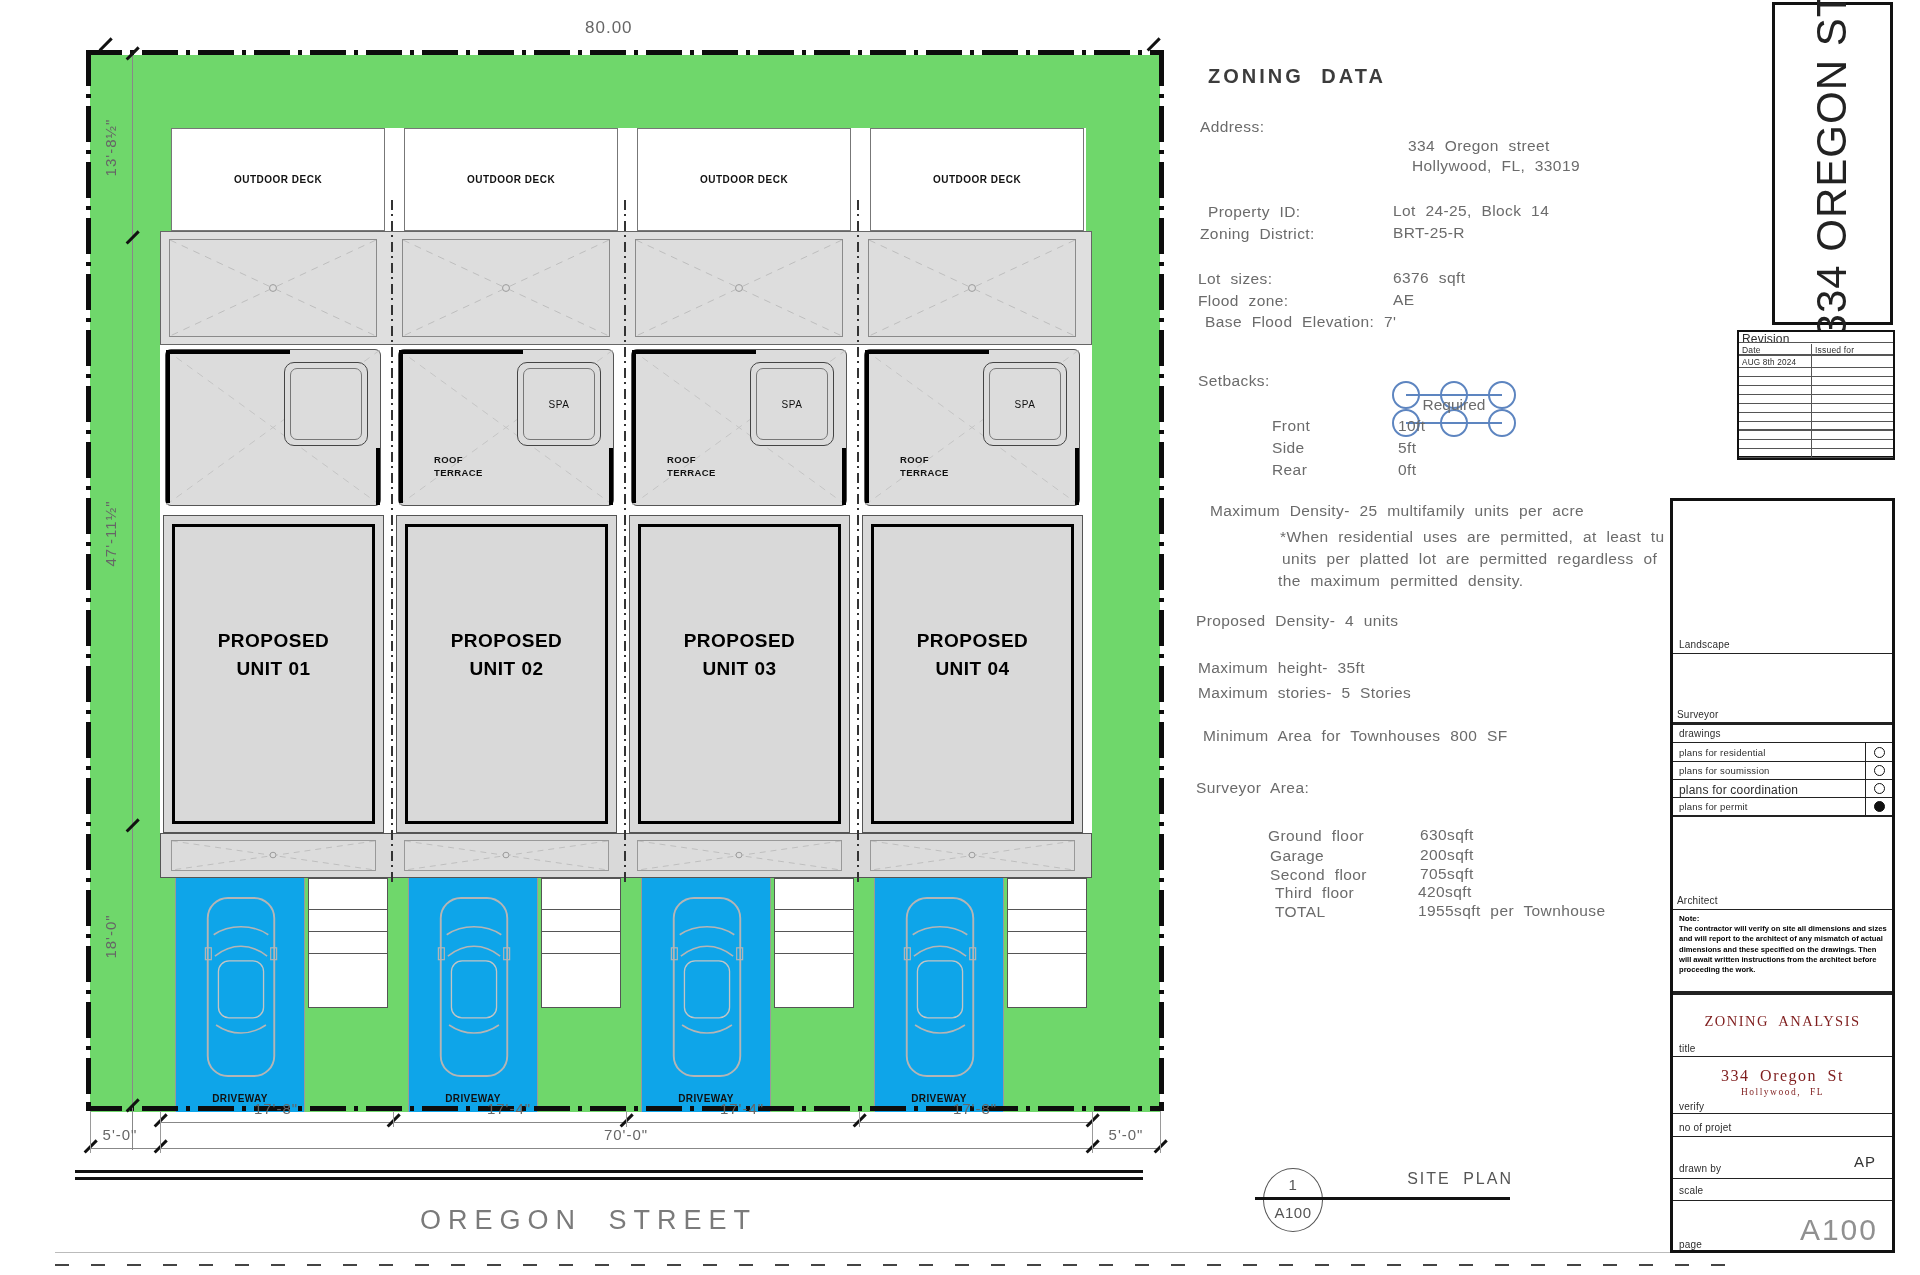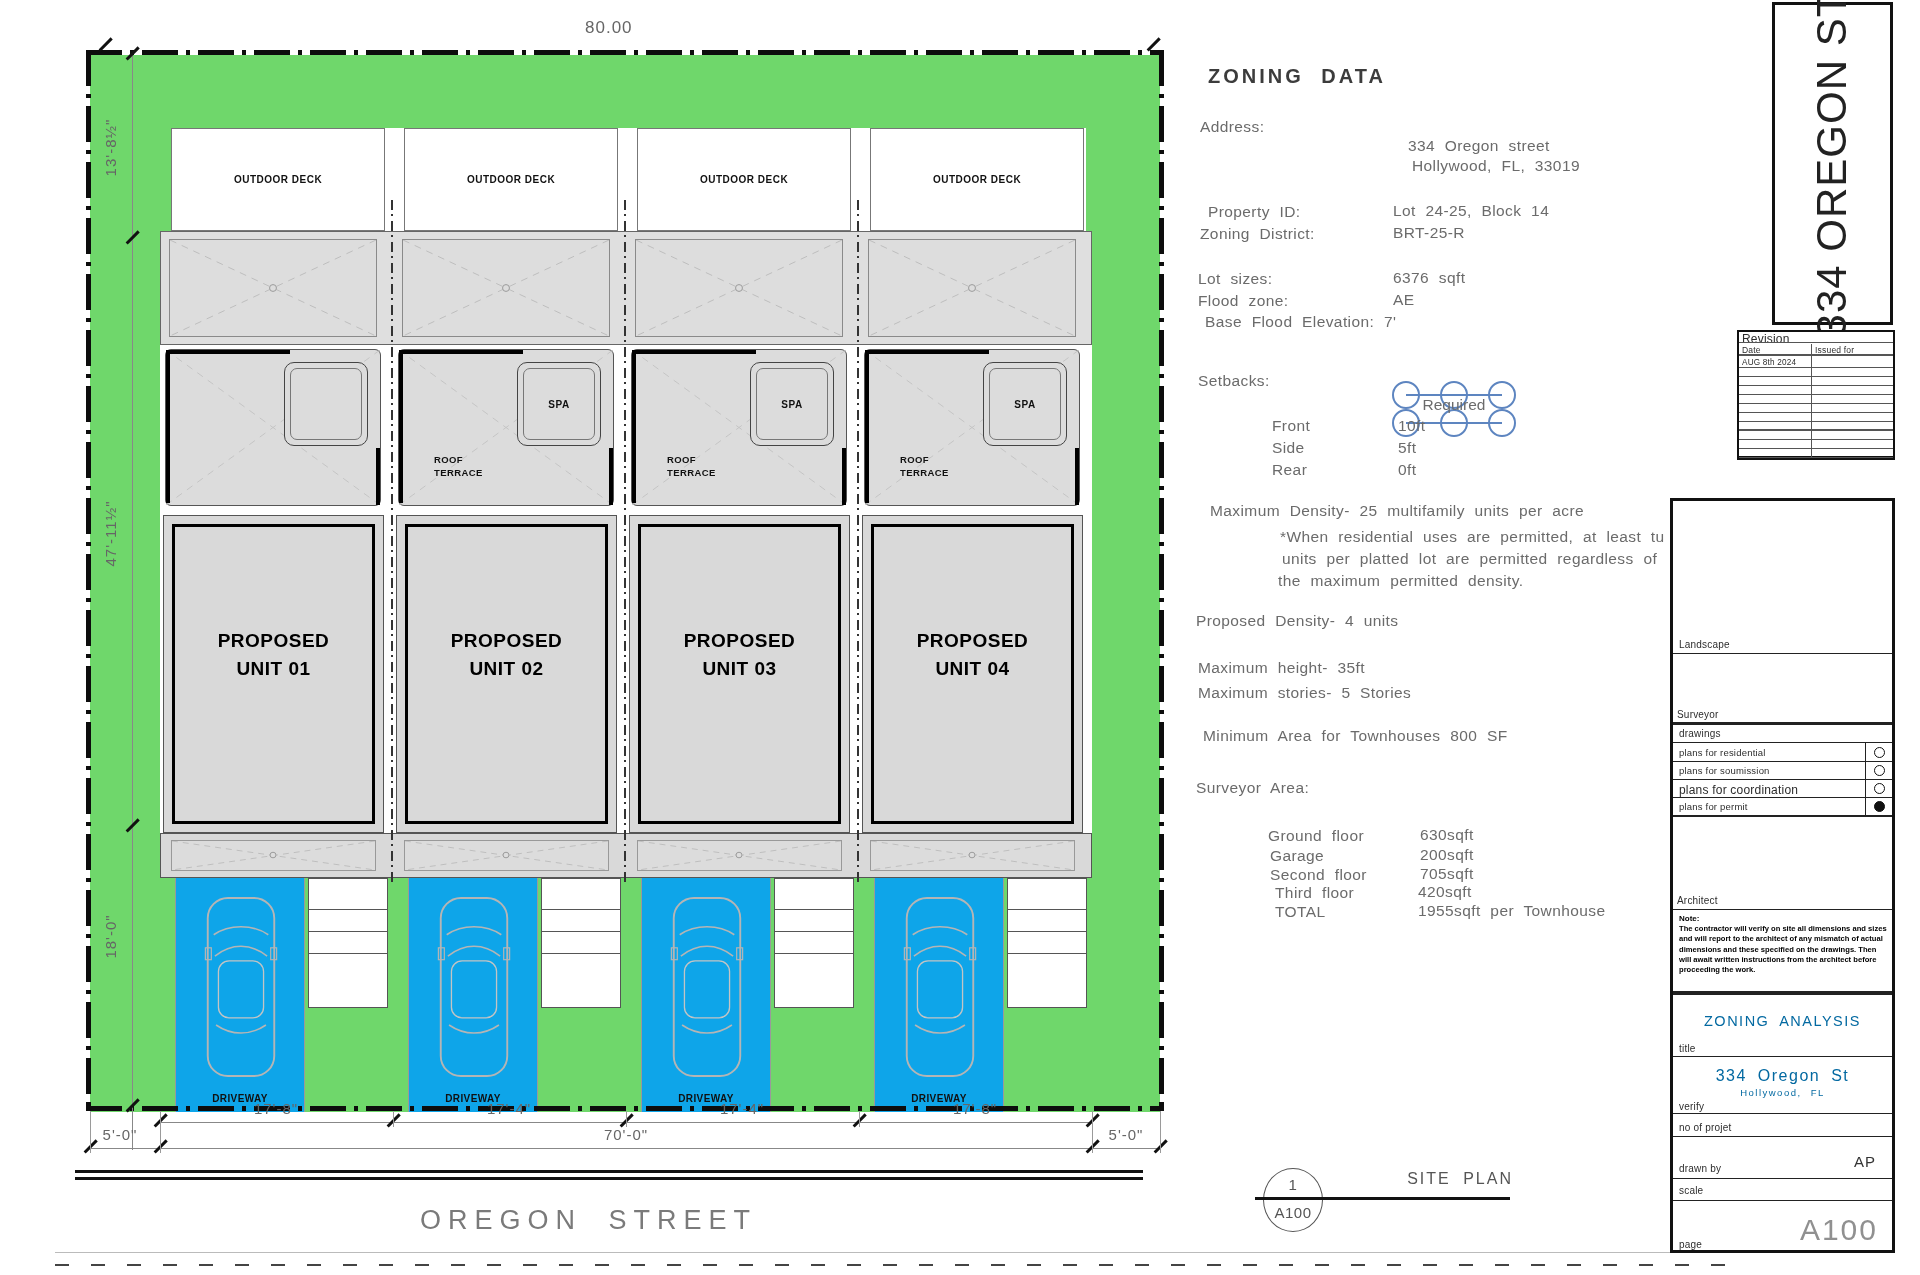--- a/index.html
+++ b/index.html
@@ -22,21 +22,21 @@
   .unit{position:absolute;top:128px;width:222px;height:984px;}
   .deck{position:absolute;left:8px;top:0;width:214px;height:103px;background:#fff;border:1px solid #777;box-sizing:border-box;display:flex;align-items:center;justify-content:center;}
   .decklbl{font-size:10px;font-weight:bold;letter-spacing:.5px;color:#111;}
   .roofpanel{position:absolute;left:6px;top:111px;width:208px;height:98px;background:#ddd;border:1px solid #8a8a8a;box-sizing:border-box;}
   .terrace{position:absolute;left:2px;top:221px;width:216px;height:157px;background:#dcdcdc;border:1px solid #555;border-radius:6px;box-sizing:border-box;}
   .ter-top{position:absolute;left:0;top:0;width:124px;height:4px;background:#000;}
   .ter-left{position:absolute;left:0;top:0;width:4px;height:153px;background:#000;}
   .ter-bar{position:absolute;right:0;top:98px;width:4px;height:57px;background:#000;}
   .spa{position:absolute;left:118px;top:12px;width:84px;height:84px;background:#dcdcdc;border:1.5px solid #444;border-radius:10px;box-sizing:border-box;}
   .spain{position:absolute;inset:5px;border:1px solid #777;border-radius:7px;display:flex;align-items:center;justify-content:center;}
-  .spalbl{font-size:10px;font-weight:bold;color:#111;letter-spacing:.5px;}
+  .spalbl{font-size:10px;font-weight:normal;color:#111;letter-spacing:.5px;}
   .terlbl{position:absolute;left:35px;top:104px;width:140px;font-size:9.5px;font-weight:bold;color:#111;white-space:pre-line;line-height:1.35;letter-spacing:.4px;}
   .mainblk{position:absolute;left:0;top:387px;width:221px;height:318px;background:#d9d9d9;border:1px solid #555;box-sizing:border-box;}
   .mainin{position:absolute;inset:8px;border:3px solid #000;}
   .unitname{position:absolute;left:0;top:100px;width:100%;text-align:center;font-size:19px;font-weight:bold;color:#000;white-space:pre-line;line-height:1.45;letter-spacing:.5px;}
   .strip{position:absolute;left:8px;top:712px;width:205px;height:31px;background:#dcdcdc;border:1px solid #999;box-sizing:border-box;}
   .drive{position:absolute;left:12px;top:750px;width:130px;height:234px;background:#0ea5e9;border-left:1px solid #9a9a9a;border-right:1px solid #9a9a9a;box-sizing:border-box;}
   .drvlbl{position:absolute;bottom:8px;left:0;width:100%;text-align:center;font-size:10px;font-weight:bold;color:#111;letter-spacing:.4px;}
   .steps{position:absolute;left:145px;top:750px;width:80px;height:130px;background:#fff;border:1px solid #555;box-sizing:border-box;}
   .steps i{position:absolute;left:0;width:100%;height:1px;background:#555;}
   .xsvg{position:absolute;left:0;top:0;width:100%;height:100%;}
@@ -64,21 +64,21 @@
   .tb{position:absolute;color:#2d2d2d;font-size:10px;letter-spacing:.2px;white-space:nowrap;}
   .tbline{position:absolute;left:0;width:100%;background:#222;}
   #proj-vert{position:absolute;left:1772px;top:2px;width:121px;height:323px;border:3px solid #111;box-sizing:border-box;display:flex;align-items:center;justify-content:center;background:#fff;}
   #proj-vert span{transform:rotate(-90deg);white-space:nowrap;font-size:42px;color:#222;letter-spacing:1px;}
   #revtable{position:absolute;left:1737px;top:330px;width:158px;height:130px;border:2px solid #111;border-bottom:4px solid #111;box-sizing:border-box;background:#fff;}
   .revrow{position:absolute;left:0;width:100%;border-bottom:1px solid #555;box-sizing:border-box;}
   #rev-divider{position:absolute;left:72px;top:12px;width:1px;height:114px;background:#555;}
   .circ{position:absolute;width:11px;height:11px;border:1.5px solid #111;border-radius:50%;box-sizing:border-box;}
   .circ.filled{background:#111;}
   .note{position:absolute;color:#000;font-weight:bold;font-size:7.6px;line-height:1.35;letter-spacing:0;white-space:normal;}
-  .arch{color:#0369a1;letter-spacing:1.5px;word-spacing:5px;}
+  .arch{color:#7f1d1d;letter-spacing:1.5px;word-spacing:5px;font-family:Liberation Serif, serif;}
 </style>
 </head>
 <body>
 
 <div id="page">
 
   <div class="abs" id="lot"></div>
 
   <div class="band" id="deckband"></div>
   <div class="band" id="roofband"></div>

